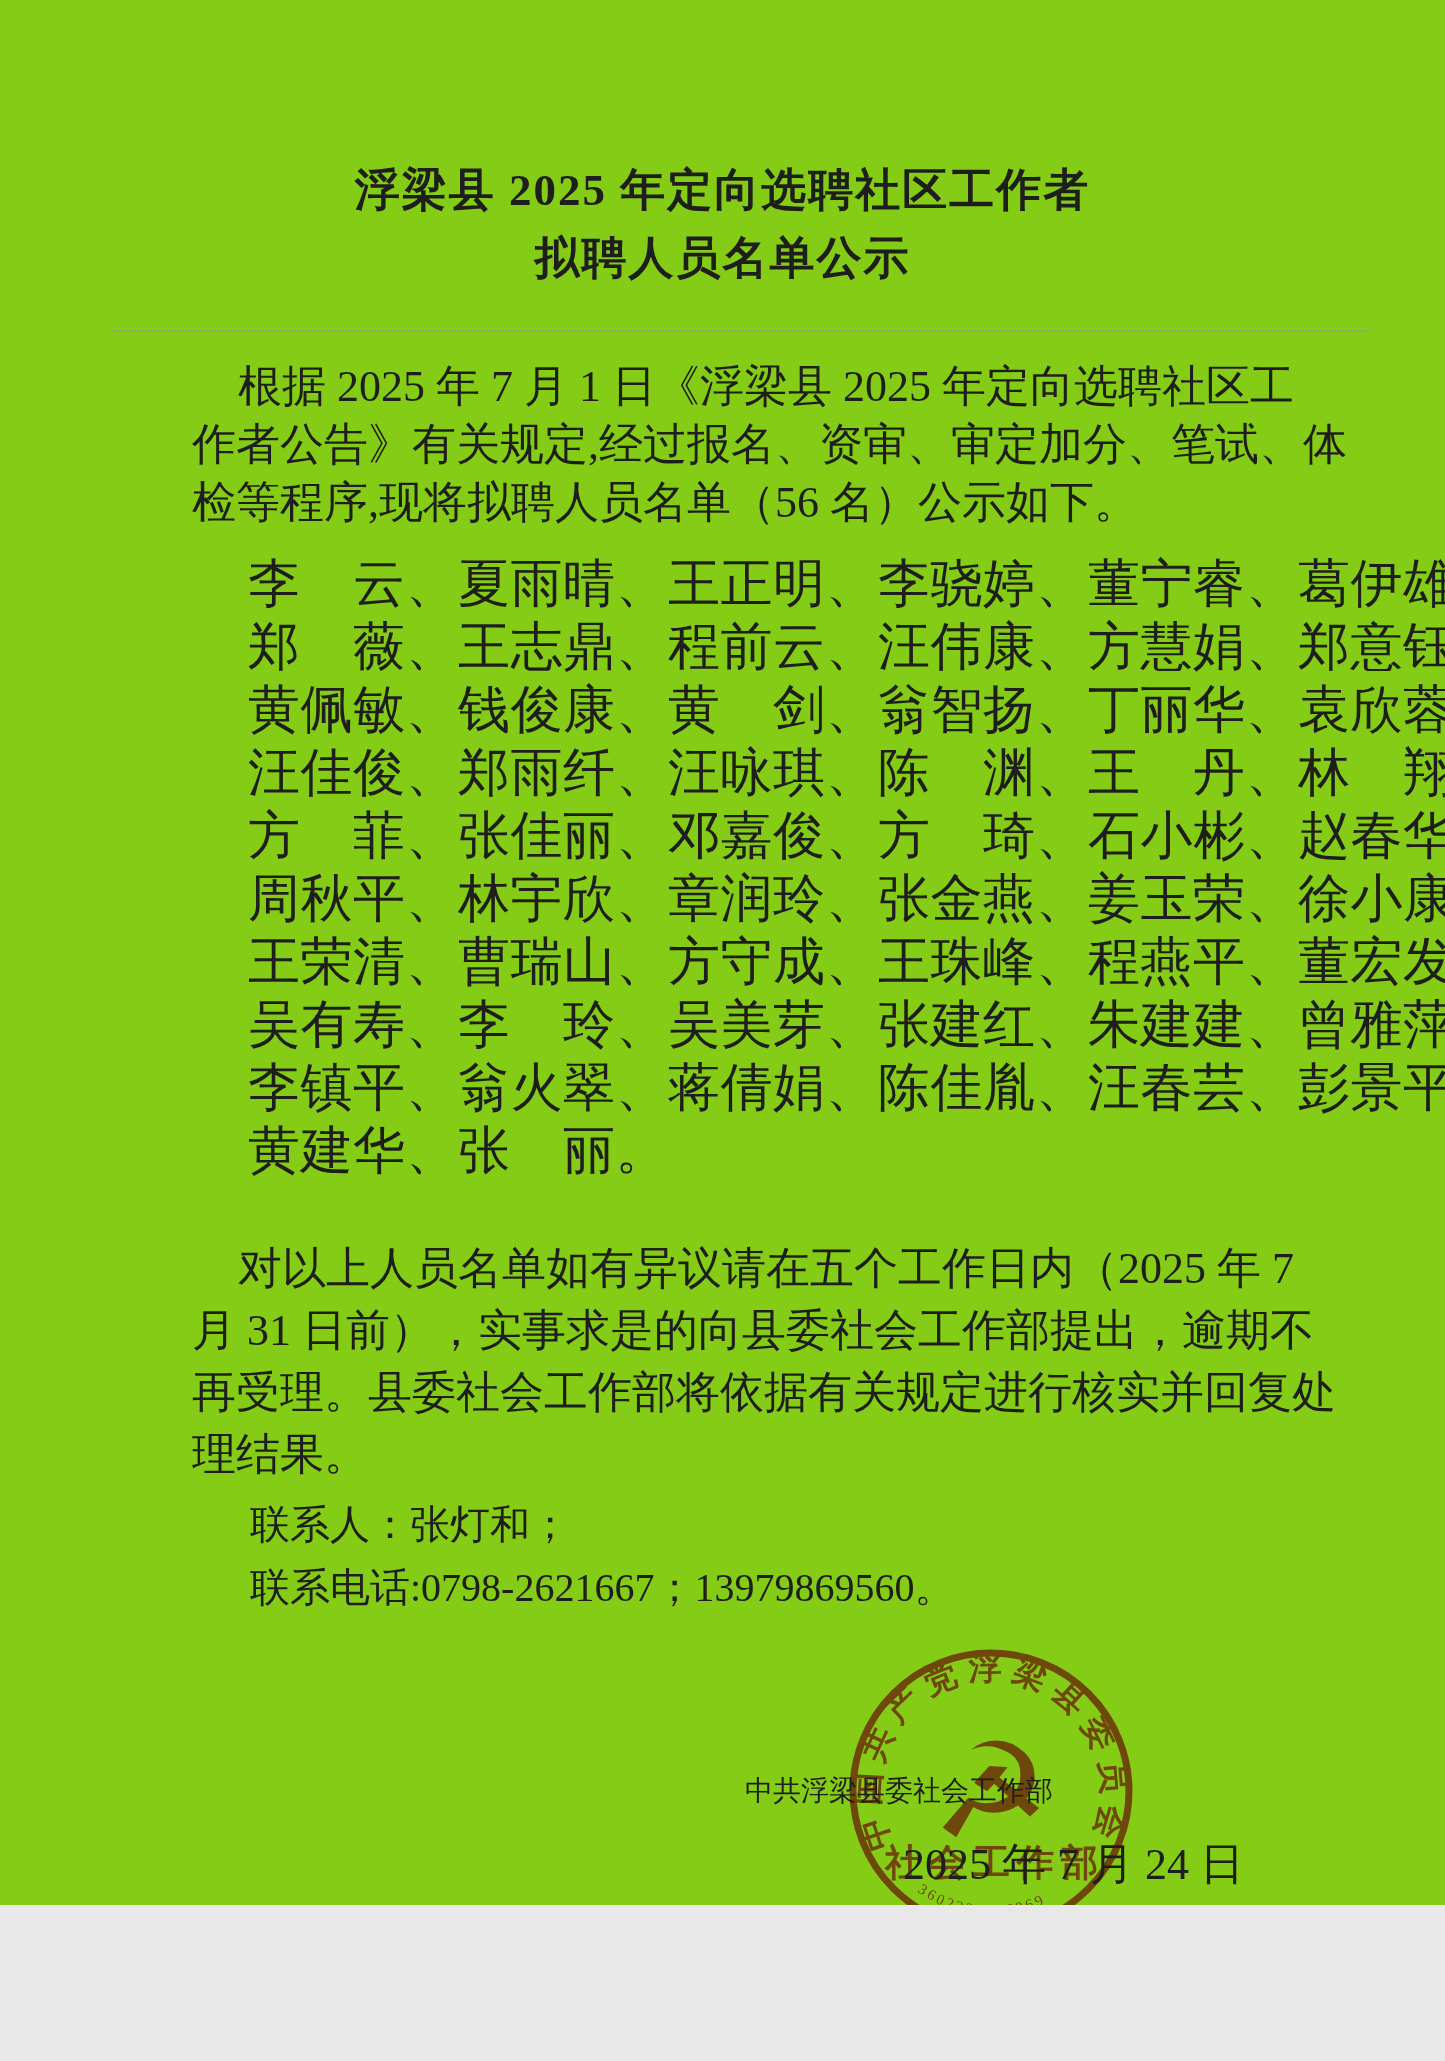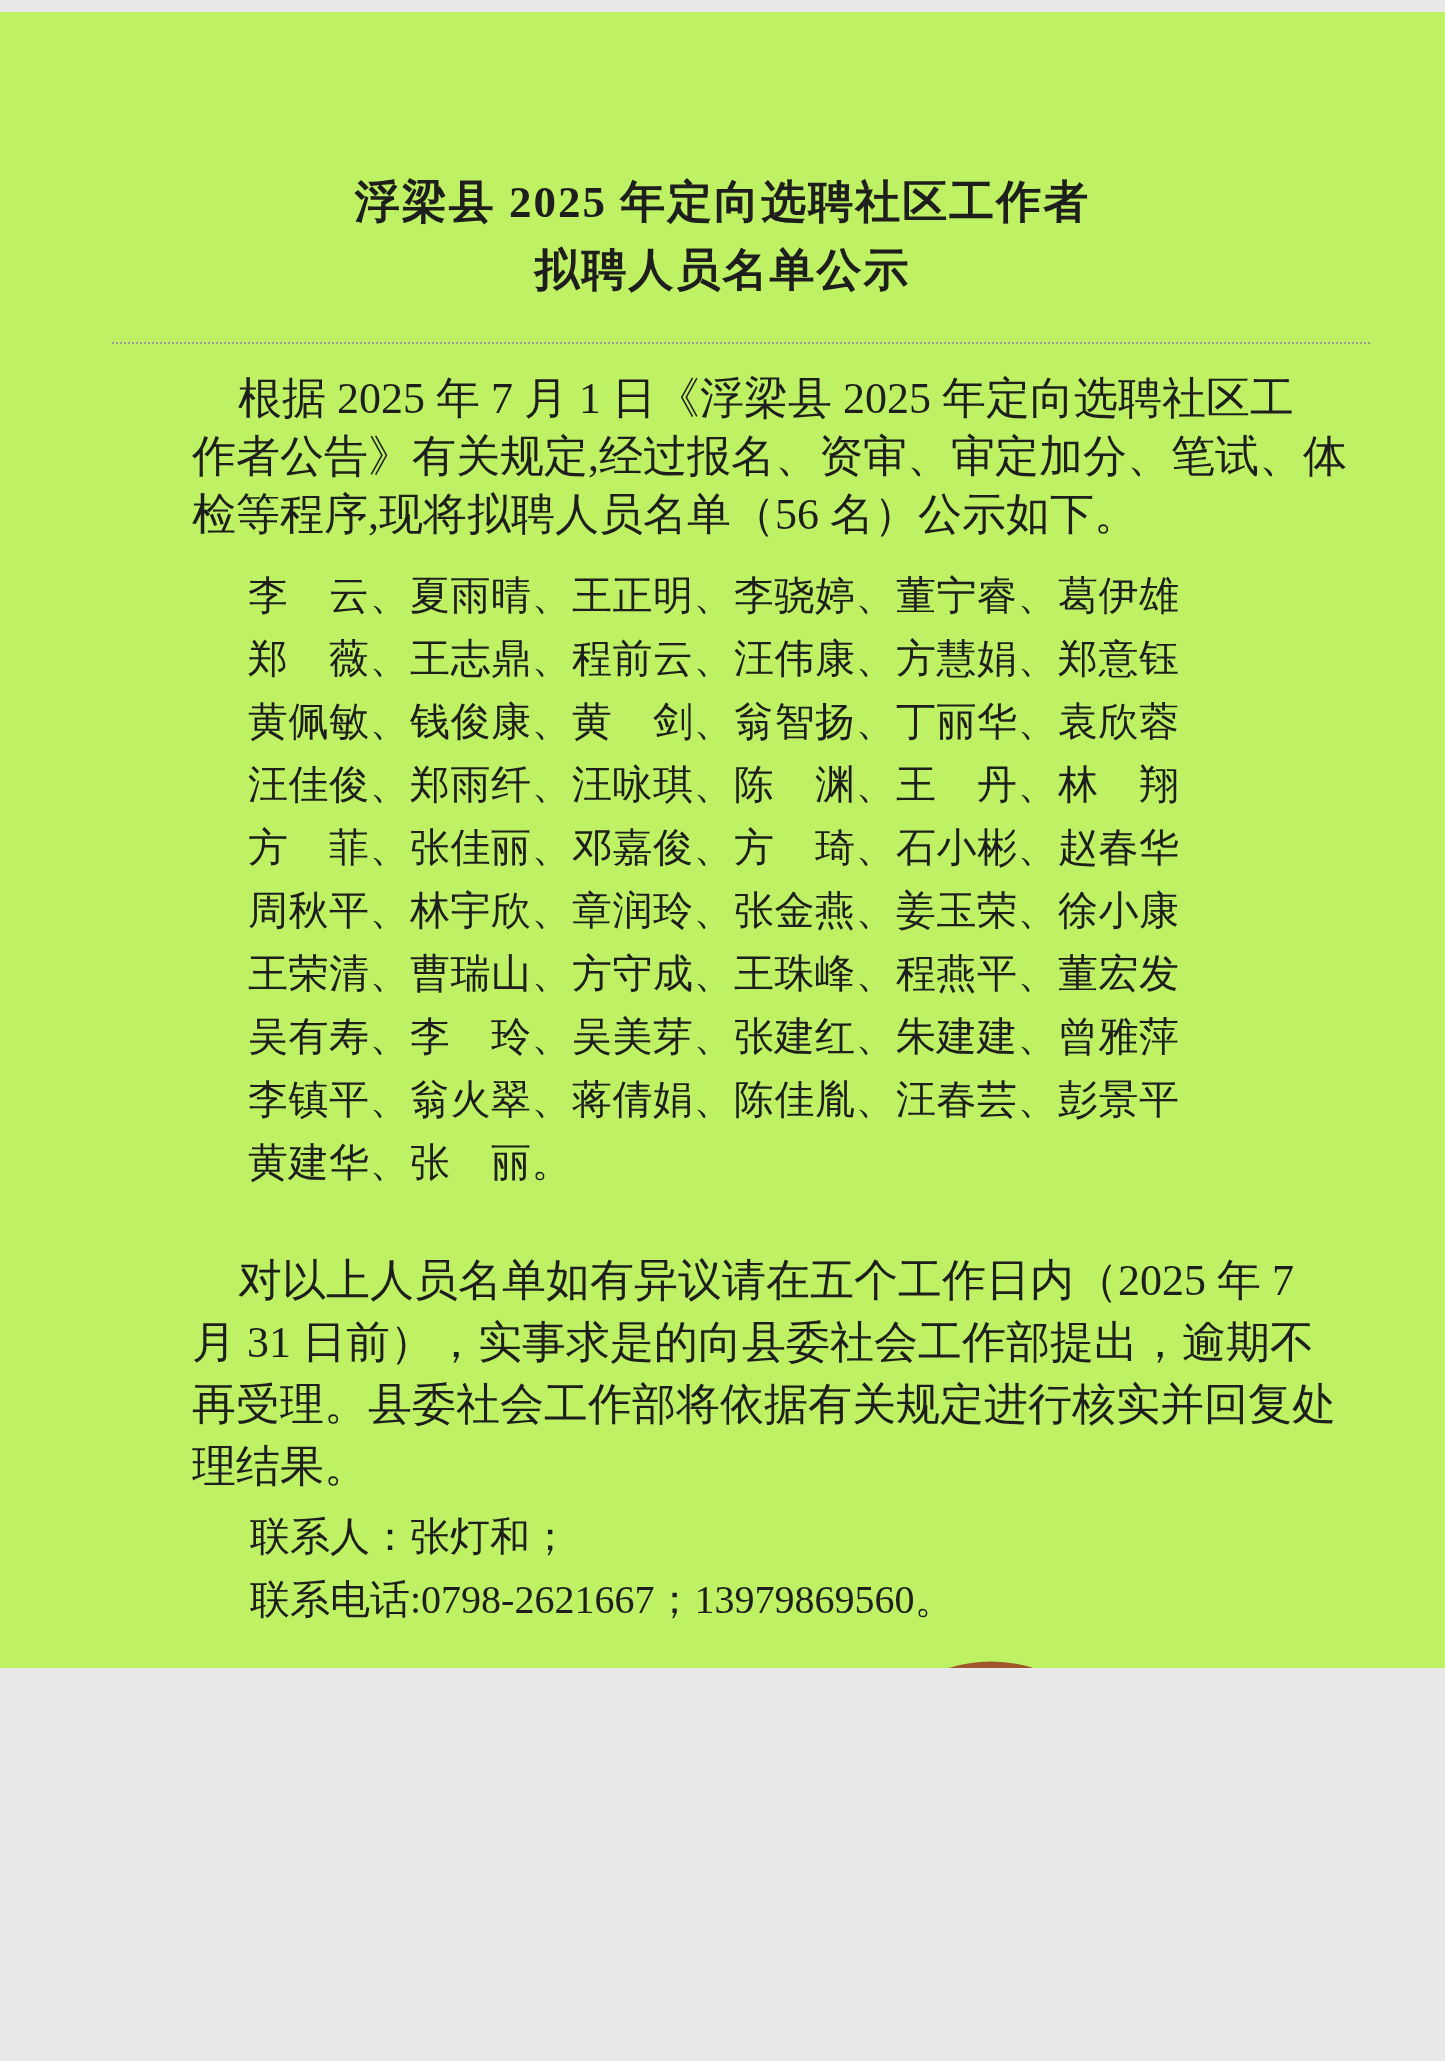--- a/index.html
+++ b/index.html
@@ -1,20 +1,20 @@
 <!DOCTYPE html>
 <html><head>
 <meta charset="utf-8">
 <style>
   html,body{margin:0;padding:0;background:#e8e8e8;}
   .page{
     position:relative;
-    width:1445px;height:1656px;
-    margin:12px auto;
-    background:#bef264;
+    width:1445px;height:1905px;
+    margin:0 auto;
+    background:#84cc16;
     font-family:"Liberation Serif","DejaVu Serif",serif;
     color:#1e1e1c;
     overflow:hidden;
   }
   .abs{position:absolute;}
   .title{
     left:0;width:1445px;text-align:center;
     font-size:45px;font-weight:700;line-height:60px;
     letter-spacing:2px;white-space:nowrap;
   }
@@ -27,21 +27,21 @@
   .para .line{
     font-size:44px;white-space:nowrap;
   }
   .intro{top:358px;left:192px;width:1050px;}
   .intro .line{line-height:58px;}
   .objection{top:1238px;left:192px;width:1050px;}
   .objection .line{line-height:62px;}
   .indent{text-indent:46px;}
   .names{top:552px;left:248px;width:980px;}
   .name-row{
-    font-size:40px;line-height:63px;white-space:nowrap;
+    font-size:52px;line-height:63px;white-space:nowrap;
     letter-spacing:0.5px;
   }
   .contact{
     left:250px;font-size:40px;line-height:58px;white-space:nowrap;
   }
   .contact-person{top:1496px;font-family:Liberation Serif, serif;}
   .contact-phone{top:1559px;}
   .issuer{
     top:1766px;left:745px;font-size:28px;line-height:50px;
     white-space:nowrap;z-index:3;

